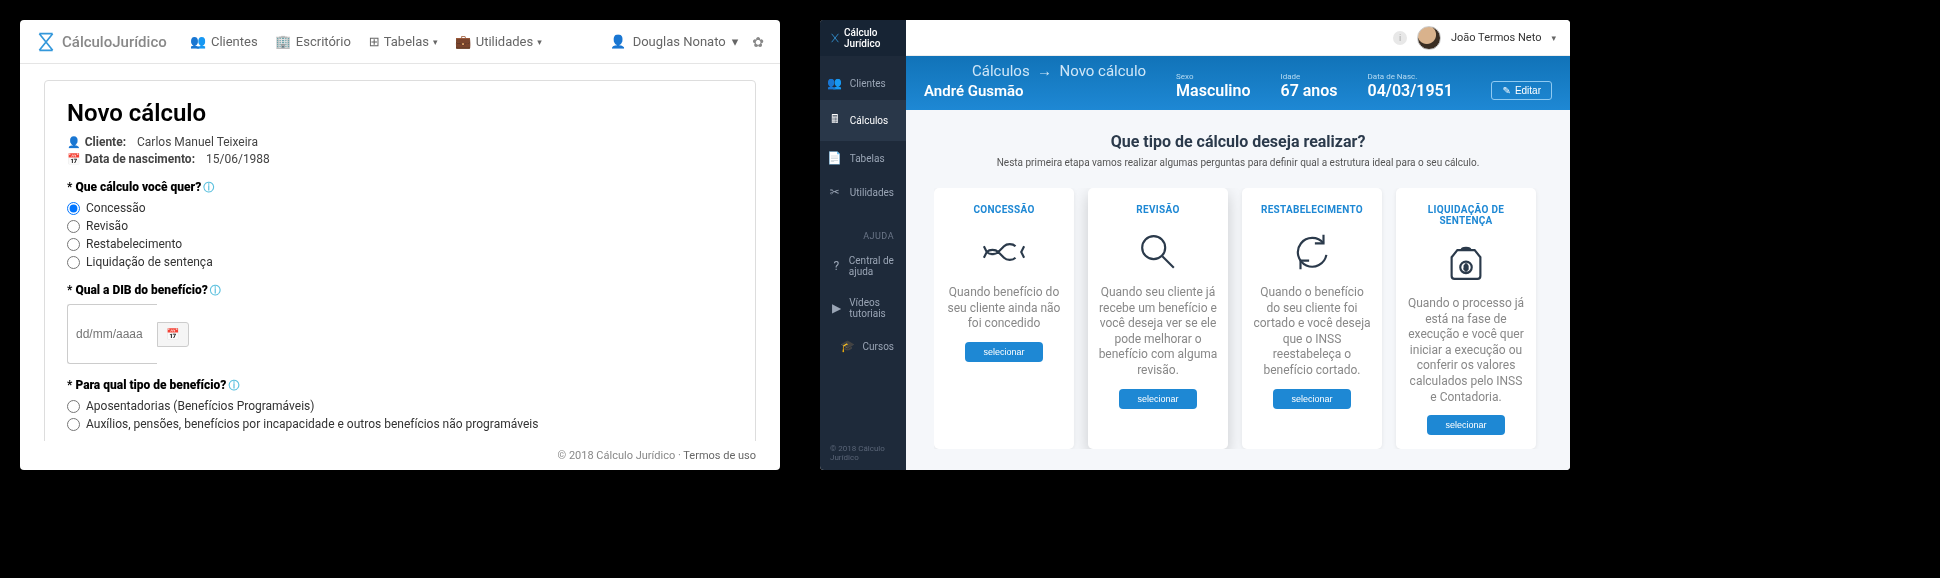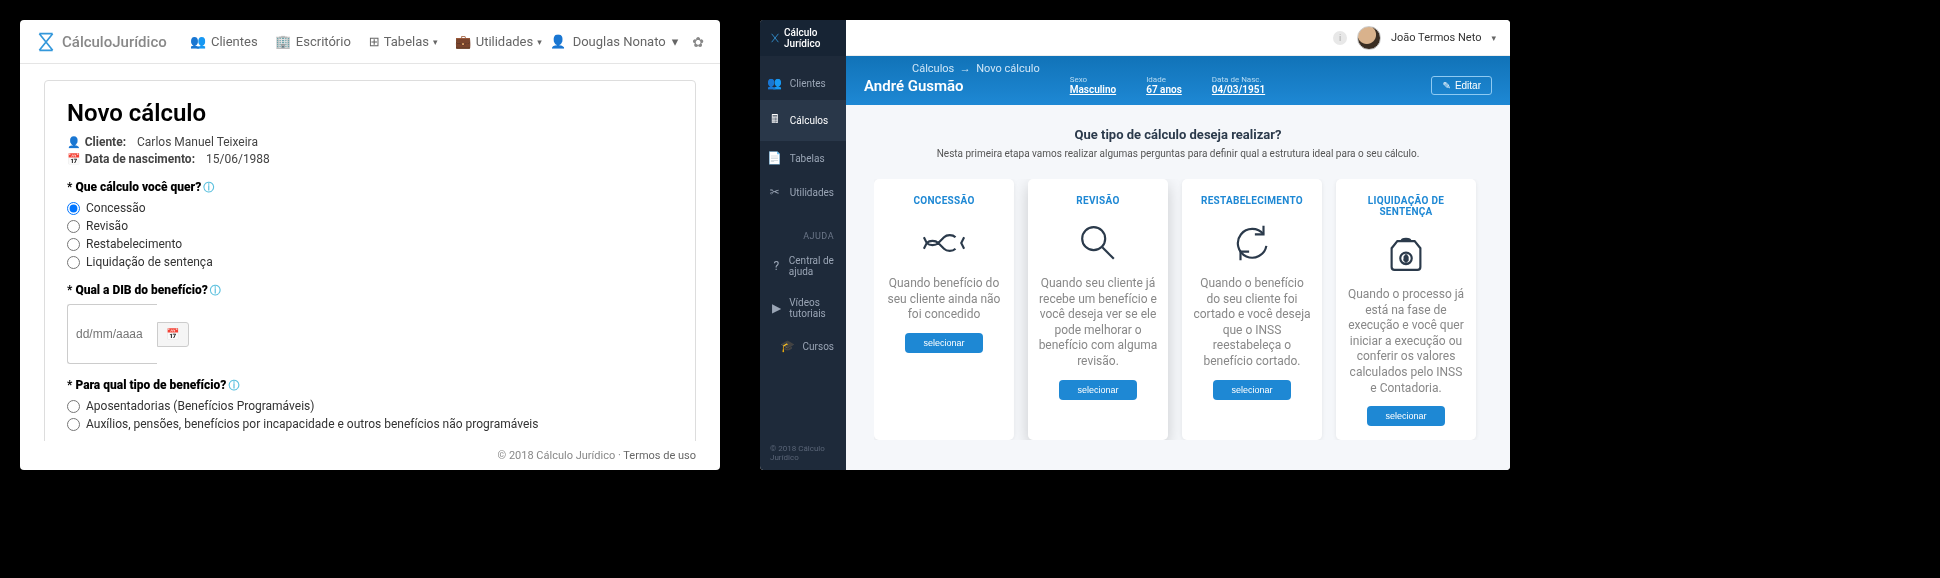--- a/index.html
+++ b/index.html
@@ -1,18 +1,18 @@
 <!DOCTYPE html>
 <html><head>
 <meta charset="utf-8">
 <style>
   * { box-sizing: border-box; margin: 0; padding: 0; }
   body { font-family: -apple-system, BlinkMacSystemFont, "Segoe UI", Roboto, Arial, sans-serif; background: #000; display: flex; gap: 40px; padding: 20px; }
   .frame { background: #fff; border-radius: 4px; overflow: hidden; box-shadow: 0 2px 10px rgba(0,0,0,0.3); flex-shrink: 0; }
-  .frame.left { width: 700px; height: 450px; display:flex; flex-direction:column; }
+  .frame.left { width: 760px; height: 450px; display:flex; flex-direction:column; }
   .frame.right { width: 750px; height: 450px; display:flex; }
 
   
   .lf-topbar { display:flex; align-items:center; height:44px; border-bottom:1px solid #e5e5e5; padding:0 16px; font-size:13px; color:#666; }
   .lf-logo { display:flex; align-items:center; gap:6px; margin-right:24px; }
   .lf-logo svg { width:20px; height:20px; }
   .lf-logo-text { color:#888; font-size:15px; font-weight:500; }
   .lf-nav { display:flex; gap:18px; flex:1; }
   .lf-nav-item { display:flex; align-items:center; gap:4px; cursor:pointer; color:#666; }
   .lf-nav-item .caret { font-size:9px; }
@@ -50,28 +50,28 @@
   .rf-footer { margin-top:auto; padding:8px 10px; font-size:8px; color:#5a6577; }
 
   .rf-main { flex:1; display:flex; flex-direction:column; overflow:hidden; }
   .rf-top { height:36px; background:#fff; border-bottom:1px solid #eee; display:flex; align-items:center; justify-content:flex-end; gap:10px; padding:0 14px; }
   .rf-avatar { width:24px; height:24px; border-radius:50%; background: radial-gradient(circle at 40% 35%, #d9b28c 0 45%, #3a2d22 50% 100%); border:1px solid #ccc; }
   .rf-username { font-size:11px; color:#333; }
   .rf-top .caret { font-size:9px; color:#666; }
   .rf-info { width:14px;height:14px;border-radius:50%;background:#e8e8e8;color:#aaa;font-size:9px;display:flex;align-items:center;justify-content:center; }
 
   .rf-bluebar { background:linear-gradient(180deg,#1173b8,#1e88d4); color:#fff; padding:6px 18px 10px; display:flex; align-items:flex-end; gap:30px; }
-  .rf-bread { font-size:11px; color:#cfe6f7; margin-bottom:2px;padding-left:48px; }
+  .rf-bread { font-size:15px; color:#cfe6f7; margin-bottom:2px;padding-left:48px; }
   .rf-name { font-size:15px; font-weight:600; }
   .rf-field .lab { font-size:8px; color:#b7dbf2; }
-  .rf-field .val { font-size:10px; font-weight:600;text-decoration:underline; }
+  .rf-field .val { font-size:16px; font-weight:600; }
   .rf-edit { margin-left:auto; border:1px solid #8fcaf2; background:transparent; color:#fff; padding:3px 10px; font-size:10px; border-radius:3px; cursor:pointer; display:flex; gap:4px; align-items:center; }
 
   .rf-content { flex:1; background:#f5f7fa; padding:22px 28px; overflow:hidden; }
-  .rf-h1 { text-align:center; font-size:13px; font-weight:700; color:#2b3a4b; }
+  .rf-h1 { text-align:center; font-size:16px; font-weight:700; color:#2b3a4b; }
   .rf-sub { text-align:center; font-size:10px; color:#555; margin-top:6px; }
   .rf-sub2 { text-align:center; font-size:8px; color:#999; margin-top:2px; }
   .rf-cards { display:flex; gap:14px; margin-top:20px; overflow:hidden; }
   .rf-card { width:140px; background:#fff; border-radius:5px; box-shadow:0 1px 4px rgba(0,0,0,0.08); padding:16px 10px 14px; text-align:center; flex-shrink:0; display:flex; flex-direction:column; align-items:center; }
   .rf-card.active { box-shadow:0 6px 16px rgba(0,0,0,0.18); }
   .rf-card-title { font-size:10px; font-weight:700; color:#1e88d4; letter-spacing:0.3px; }
   .rf-icon { width:46px; height:46px; margin:14px 0 10px; }
   .rf-desc { font-size:12px; color:#888; line-height:1.3; min-height:36px; margin-bottom:10px; }
   .rf-select { background:#1e88d4; color:#fff; border:none; border-radius:4px; padding:5px 18px; font-size:9px; cursor:pointer; }
 </style>

